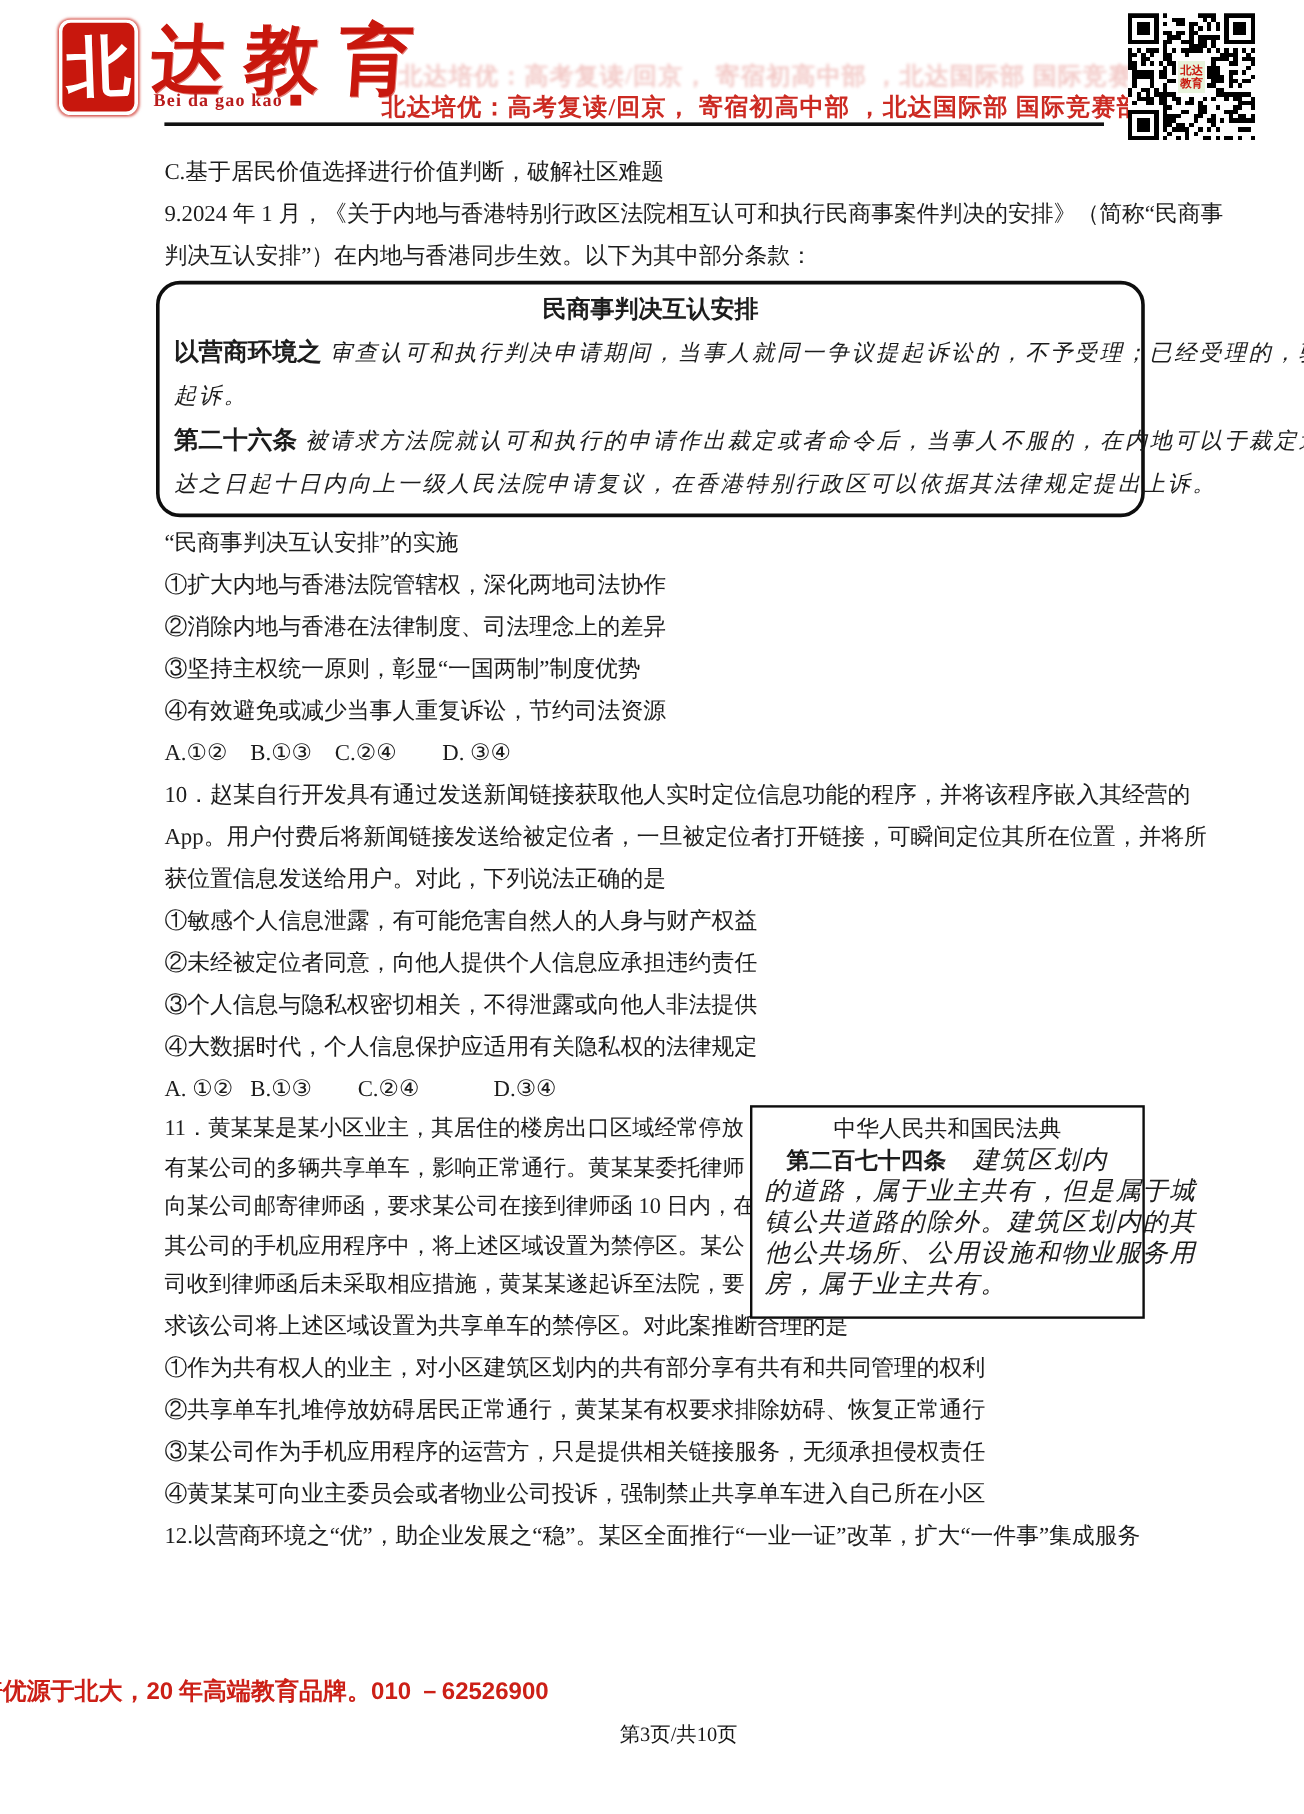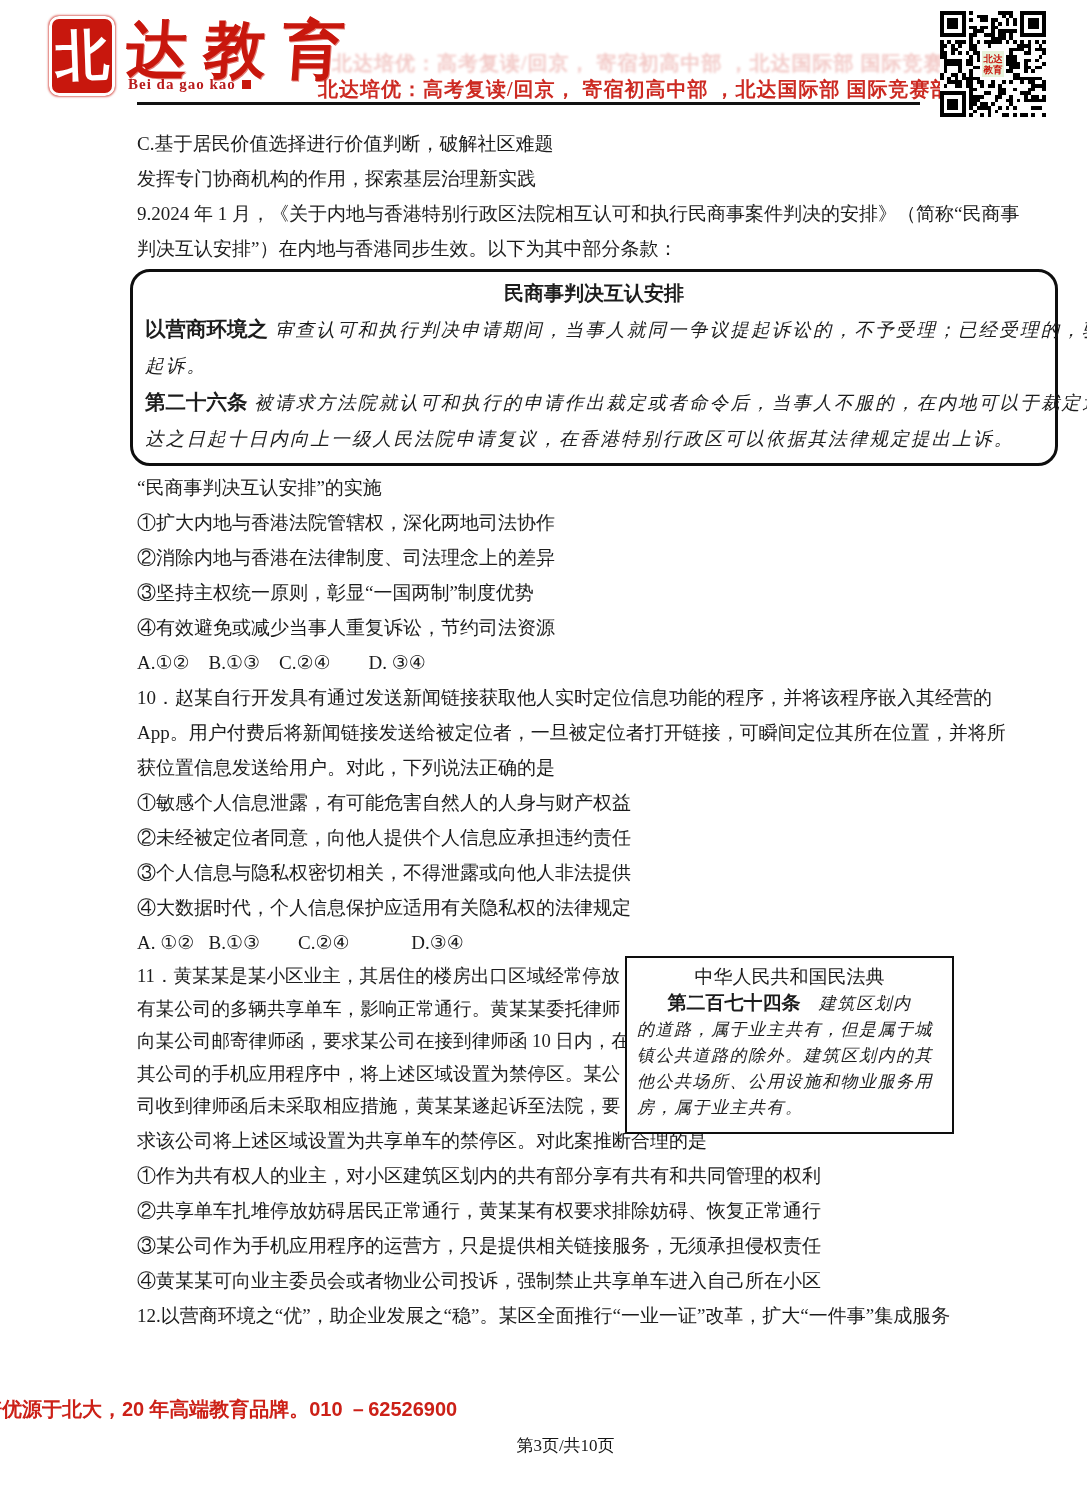--- a/index.html
+++ b/index.html
@@ -39,38 +39,38 @@
   .qr { position:absolute; left:940px; top:11px; width:106px; height:106px; }
   .qr svg { width:100%; height:100%; shape-rendering:crispEdges; }
 
   
   .content { position:absolute; left:137px; top:126px; width:870px; font-size:19px; }
   .tline { line-height:35px; white-space:pre; }
   .ansline { line-height:35px; white-space:pre; }
 
   .abox {
     border:3px solid #0e0e0e; border-radius:20px; margin:3px 0 4px -7px;
-    width:928px; padding:3px 12px 6px 12px;
+    width:824px; padding:3px 12px 6px 12px;
   }
   .abox-title { text-align:center; font-weight:bold; font-size:20px; line-height:36px; }
   .abox-row { line-height:36px; white-space:nowrap; }
   .blabel { font-weight:bold; font-size:20.5px; }
   .kai { font-style:italic; letter-spacing:2.2px; font-size:18.5px; }
 
   .q11wrap { position:relative; }
   .q11l { line-height:32.5px; font-size:18.6px; }
 
   .lawbox {
     position:absolute; left:488px; top:-4px; width:329px; height:178px;
     border:2px solid #0e0e0e; padding:5px 10px 0 10px; background:#fff;
   }
   .lawbox-title { text-align:center; font-weight:normal; font-size:19px; line-height:27px; white-space:nowrap; }
   .lawbox-l2 { text-align:center; line-height:26px; white-space:nowrap; }
   .blabel2 { font-weight:bold; font-size:19px; }
-  .kai2 { font-style:italic; font-size:17px; letter-spacing:1.5px; }
+  .kai2 { font-style:italic; font-size:21px; letter-spacing:1.5px;font-family:Liberation Mono, monospace; }
   .lawline { line-height:26px; white-space:nowrap; }
 
   
   .footer-brand {
     position:absolute; left:0; top:1396px; width:100%; text-align:left;
     color:#cc2017; font-size:20px; font-weight:bold;
   }
   .footer-brand .inner { position:relative; left:-58px; white-space:nowrap; }
   .footer-brand .num { font-family:"Liberation Sans","DejaVu Sans",sans-serif; font-weight:bold; }
   .footer-page { position:absolute; left:0; top:1434px; width:100%; text-align:center; font-size:17px; color:#151515;margin-left:22px; }
@@ -389,21 +389,20 @@
           <rect x="2" y="24" width="3" height="3"></rect>
       </g>
       <rect x="11.4" y="10.9" width="6.2" height="7.2" fill="#e7f3db"></rect>
       <text id="qr-t1" x="14.5" y="13.9" font-size="2.6" fill="#c8170d" text-anchor="middle" font-weight="bold">北达</text>
       <text id="qr-t2" x="14.5" y="16.9" font-size="2.6" fill="#c8170d" text-anchor="middle" font-weight="bold">教育</text>
     </svg>
   </div>
 
   <div class="content">
     <div class="tline">C.基于居民价值选择进行价值判断，破解社区难题</div>
-    <div class="tline">发挥专门协商机构的作用，探索基层治理新实践</div>
     <div class="tline">9.2024 年 1 月，《关于内地与香港特别行政区法院相互认可和执行民商事案件判决的安排》（简称“民商事</div>
     <div class="tline">判决互认安排”）在内地与香港同步生效。以下为其中部分条款：</div>
 
     <div class="abox">
       <div class="abox-title">民商事判决互认安排</div>
       <div class="abox-row"><span class="blabel">以营商环境之</span><span class="kai"> 审查认可和执行判决申请期间，当事人就同一争议提起诉讼的，不予受理；已经受理的，驳回</span></div>
       <div class="abox-row"><span class="kai">起诉。</span></div>
       <div class="abox-row"><span class="blabel">第二十六条</span><span class="kai"> 被请求方法院就认可和执行的申请作出裁定或者命令后，当事人不服的，在内地可以于裁定送</span></div>
       <div class="abox-row"><span class="kai">达之日起十日内向上一级人民法院申请复议，在香港特别行政区可以依据其法律规定提出上诉。</span></div>
     </div>

